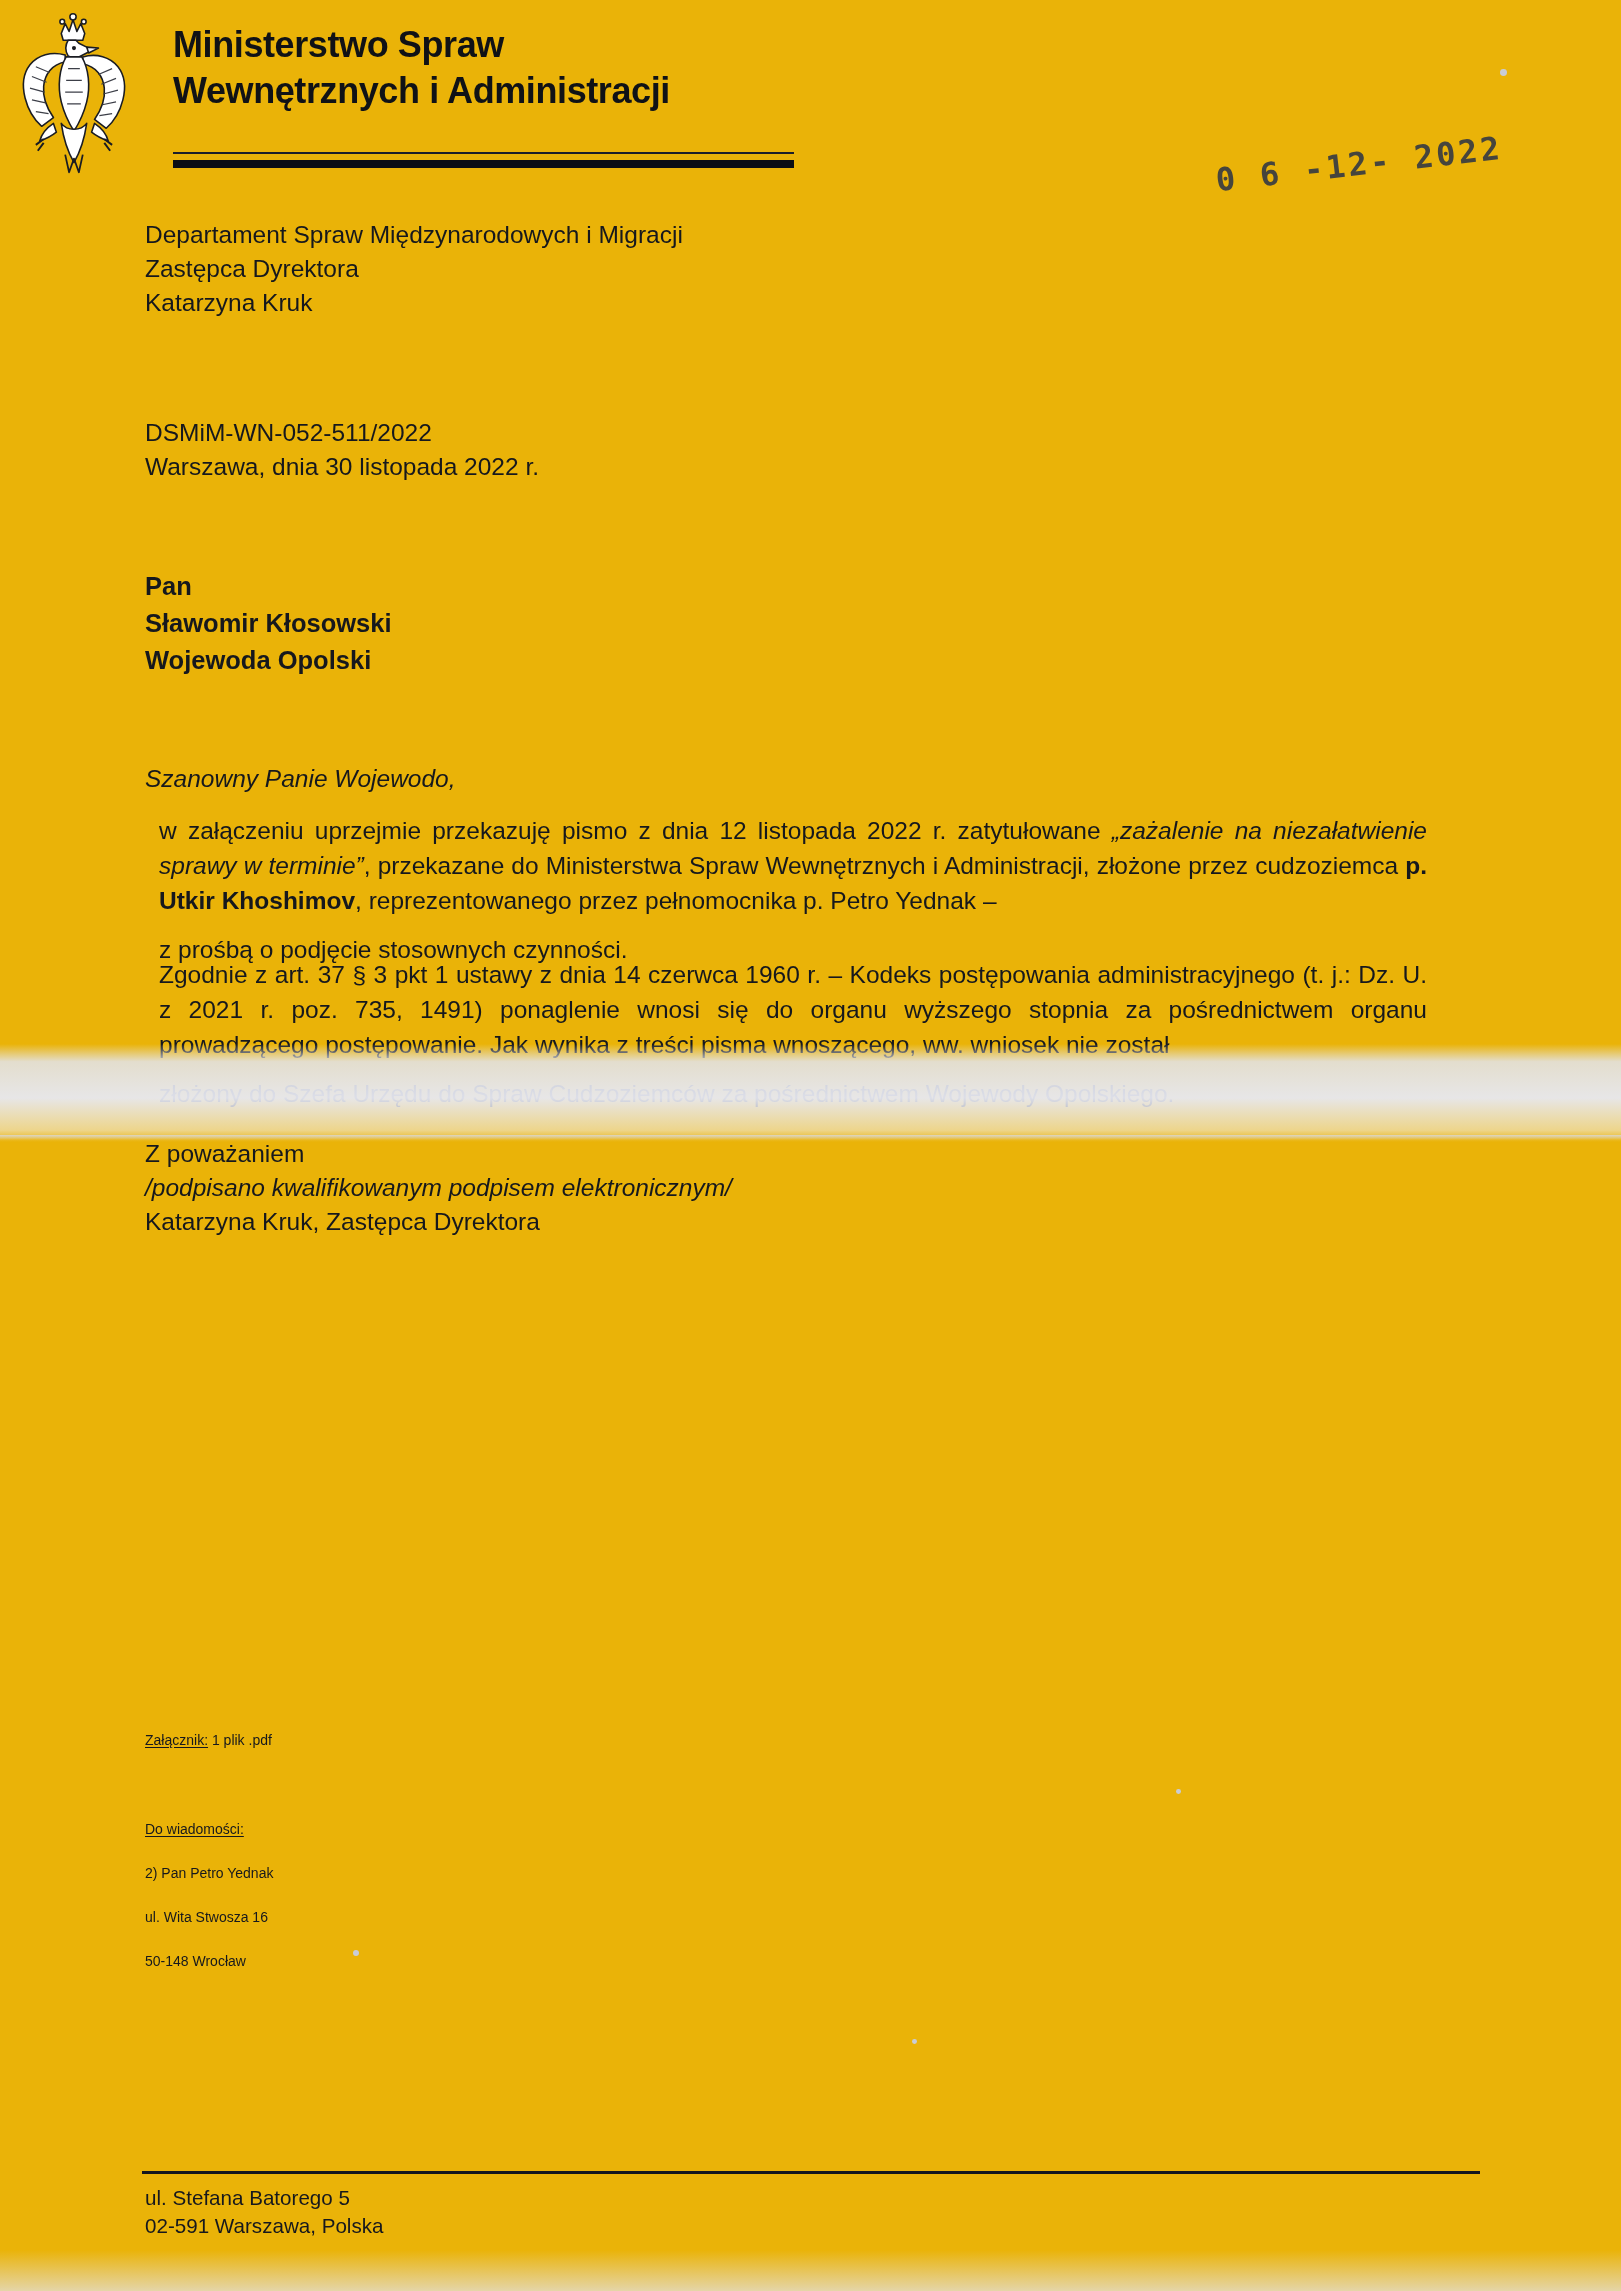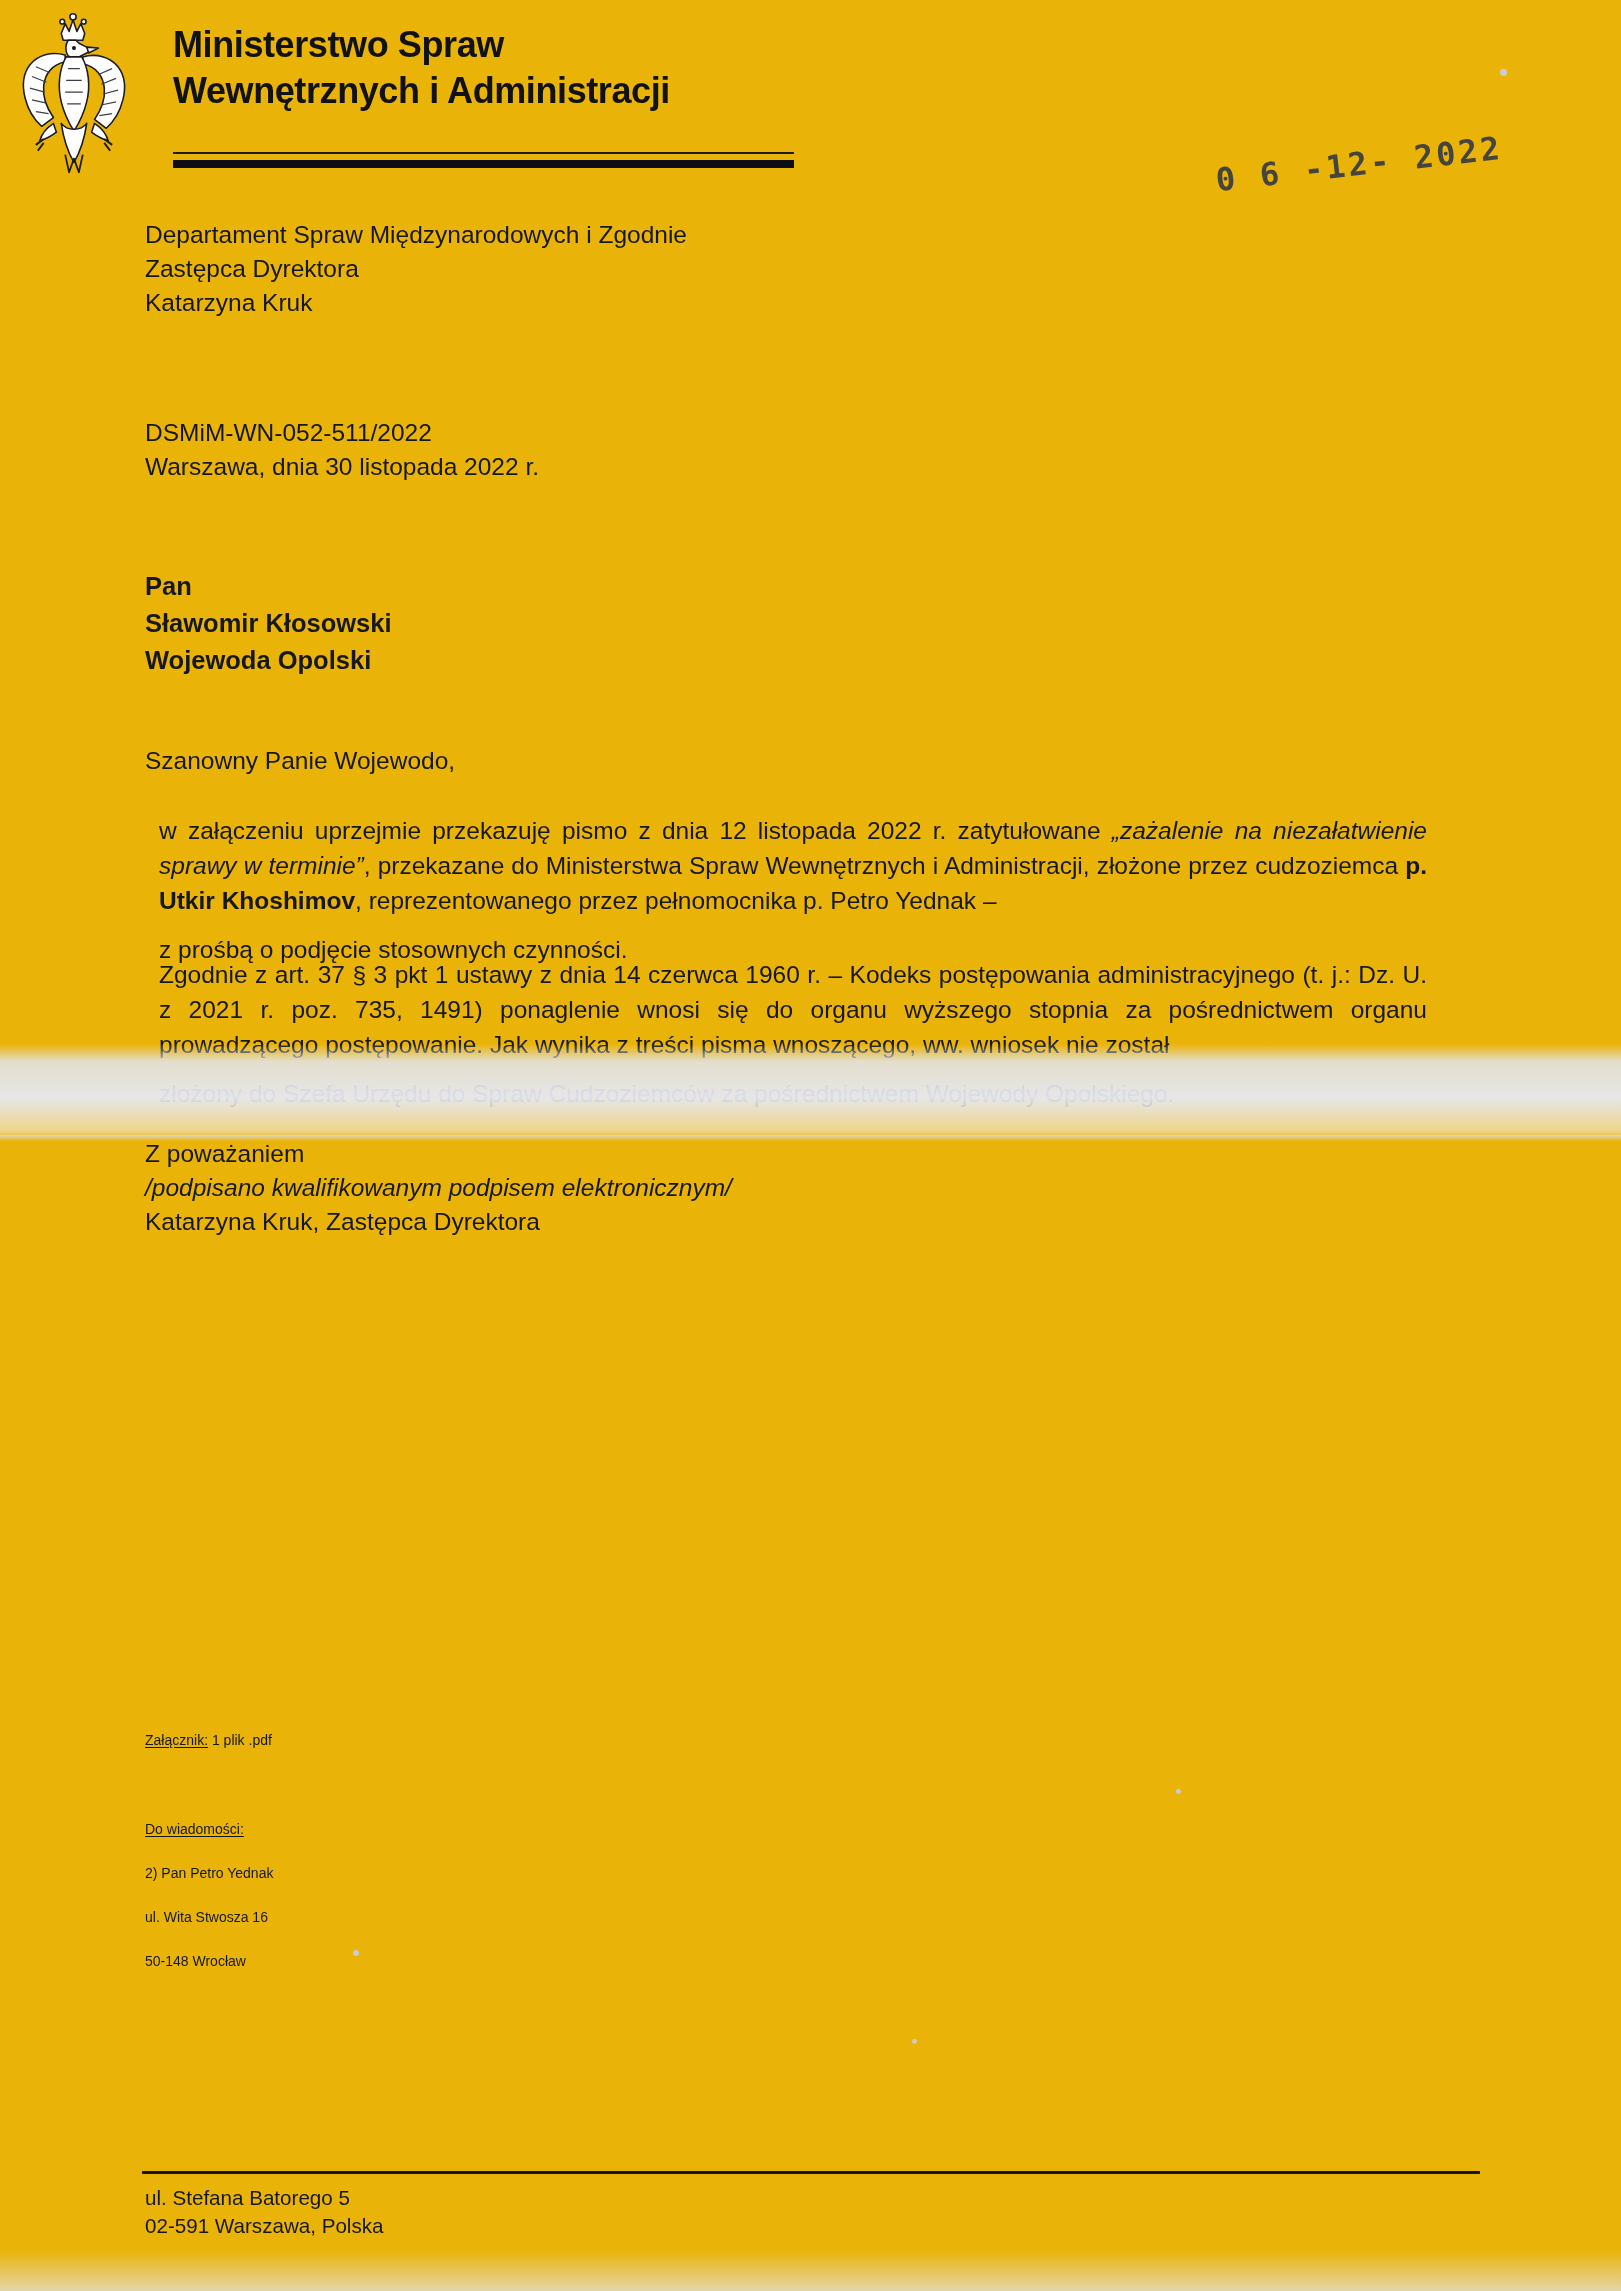--- a/index.html
+++ b/index.html
@@ -118,21 +118,21 @@
   }
   .ln {
     font-size: 24.5px;
     line-height: 34px;
     white-space: nowrap;
   }
   .sender      { top: 218px; }
   .refblock    { top: 416px; }
   .addressee   { top: 568px; font-weight: 700; }
   .addressee .ln { font-size: 25.5px; line-height: 37px; }
-  .salutation  { top: 744px; }
+  .salutation  { top: 762px; font-style: italic; }
   .closing     { top: 1117px; margin-top: 20px; }
   .attachment  { top: 1710px; }
   .cc          { top: 1799px; }
 
   .attachment .ln, .cc .ln {
     font-size: 14px;
     line-height: 28px;
     margin-top: 16px;
   }
   .u { text-decoration: underline; text-underline-offset: 2px; }
@@ -224,21 +224,21 @@
       <div>Wewnętrznych i Administracji</div>
     </div>
 
     <div class="rule-thin"></div>
     <div class="rule-thick"></div>
   </div>
 
   <div class="datestamp">0 6 -12- 2022</div>
 
   <div class="block sender">
-    <div class="ln">Departament Spraw Międzynarodowych i Zgodnie</div>
+    <div class="ln">Departament Spraw Międzynarodowych i Migracji</div>
     <div class="ln">Zastępca Dyrektora</div>
     <div class="ln">Katarzyna Kruk</div>
   </div>
 
   <div class="block refblock">
     <div class="ln">DSMiM-WN-052-511/2022</div>
     <div class="ln">Warszawa, dnia 30 listopada 2022 r.</div>
   </div>
 
   <div class="block addressee">

